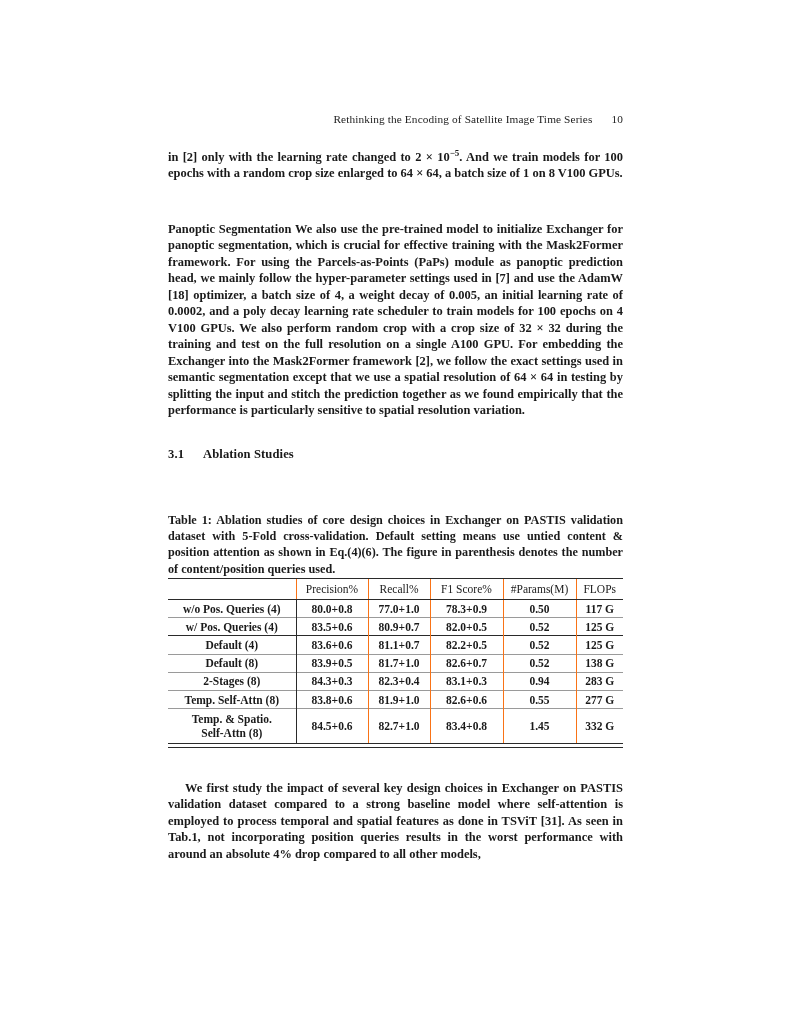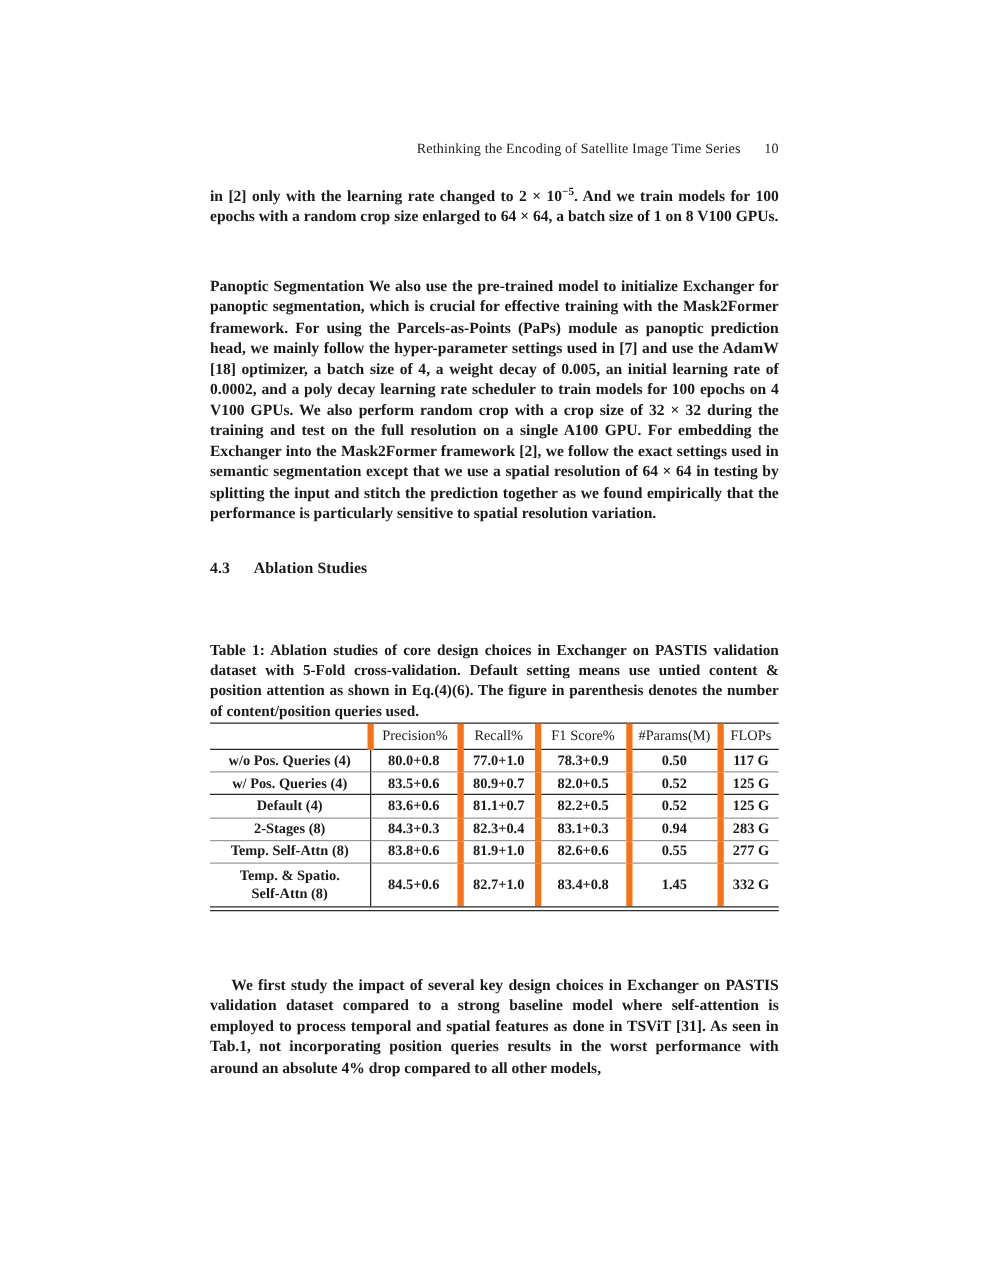--- a/index.html
+++ b/index.html
@@ -119,21 +119,21 @@
     height: 0; font-size: 0; line-height: 0;
   }
   tr.head-row td {
     height: 20px;
     border-bottom: 1.1px solid #2a2a2a;
   }
   tr.body-row td { height: 17.2px; font-weight: bold; }
   tr.body-row.tall td { height: 34px; }
 
   
-  td.vsep { border-left: 5px solid #f97316; }
+  td.vsep { border-left: 1px solid #f97316; }
   td.vsep-dark { border-left: 1.1px solid #2a2a2a; }
 
   
   tr.sep-light td { border-top: 1px solid #9a9a9a; }
   tr.sep-dark td  { border-top: 1.1px solid #2a2a2a; }
 
   
   .bottom-rule {
     width: 455px;
     margin-top: 0;
@@ -161,21 +161,21 @@
 
   <div class="blk column" id="para-setup">
     <p class="body-text">in [2] only with the learning rate changed to 2 × 10<sup>−5</sup>. And we train models for 100 epochs with a random crop size enlarged to 64 × 64, a batch size of 1 on 8 V100 GPUs.</p>
   </div>
 
   <div class="blk column" id="para-panoptic">
     <p class="body-text"><b>Panoptic Segmentation</b> We also use the pre-trained model to initialize Exchanger for panoptic segmentation, which is crucial for effective training with the Mask2Former framework. For using the Parcels-as-Points (PaPs) module as panoptic prediction head, we mainly follow the hyper-parameter settings used in [7] and use the AdamW [18] optimizer, a batch size of 4, a weight decay of 0.005, an initial learning rate of 0.0002, and a poly decay learning rate scheduler to train models for 100 epochs on 4 V100 GPUs. We also perform random crop with a crop size of 32 × 32 during the training and test on the full resolution on a single A100 GPU. For embedding the Exchanger into the Mask2Former framework [2], we follow the exact settings used in semantic segmentation except that we use a spatial resolution of 64 × 64 in testing by splitting the input and stitch the prediction together as we found empirically that the performance is particularly sensitive to spatial resolution variation.</p>
   </div>
 
   <div class="blk column" id="sec-heading">
-    <span class="sec-num">4.3</span><span>Ablation Studies</span>
+    <span class="sec-num">3.1</span><span>Ablation Studies</span>
   </div>
 
   <div class="blk column" id="table-caption">
     <p class="body-text">Table 1: Ablation studies of core design choices in Exchanger on PASTIS validation dataset with 5-Fold cross-validation. Default setting means use untied content &amp; position attention as shown in Eq.(4)(6). The figure in parenthesis denotes the number of content/position queries used.</p>
   </div>
 
   <div class="blk column" id="table-block">
     <table class="ablation">
       <colgroup>
         <col class="c-name">
@@ -218,20 +218,28 @@
 
         <tr class="body-row sep-dark">
           <td>Default (4)</td>
           <td class="vsep-dark">83.6+0.6</td>
           <td class="vsep">81.1+0.7</td>
           <td class="vsep">82.2+0.5</td>
           <td class="vsep">0.52</td>
           <td class="vsep">125 G</td>
         </tr>
 
+        <tr class="body-row sep-light">
+          <td>Default (8)</td>
+          <td class="vsep-dark">83.9+0.5</td>
+          <td class="vsep">81.7+1.0</td>
+          <td class="vsep">82.6+0.7</td>
+          <td class="vsep">0.52</td>
+          <td class="vsep">138 G</td>
+        </tr>
 
 
         <tr class="body-row sep-light">
           <td>2-Stages (8)</td>
           <td class="vsep-dark">84.3+0.3</td>
           <td class="vsep">82.3+0.4</td>
           <td class="vsep">83.1+0.3</td>
           <td class="vsep">0.94</td>
           <td class="vsep">283 G</td>
         </tr>

